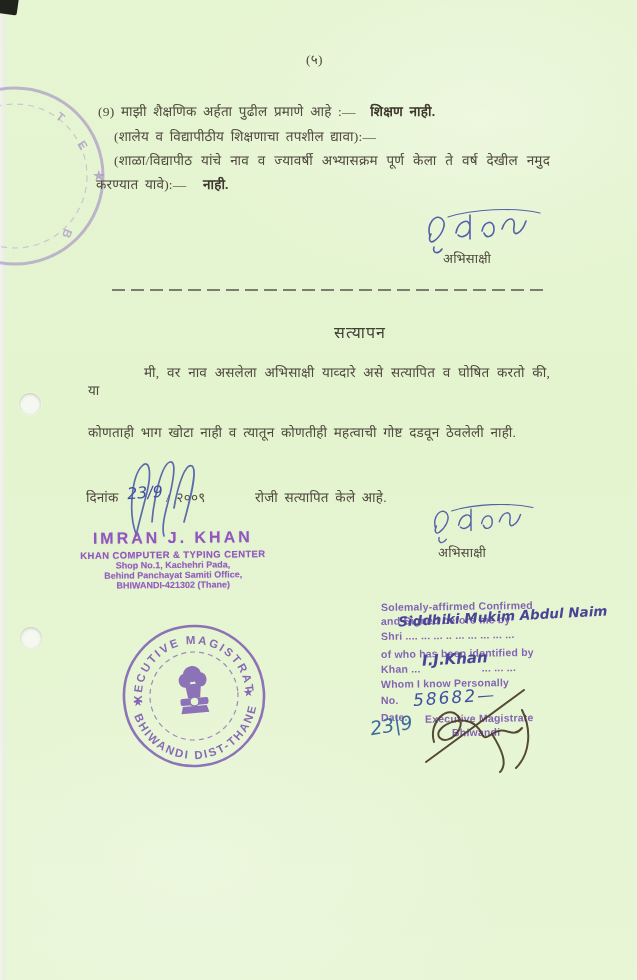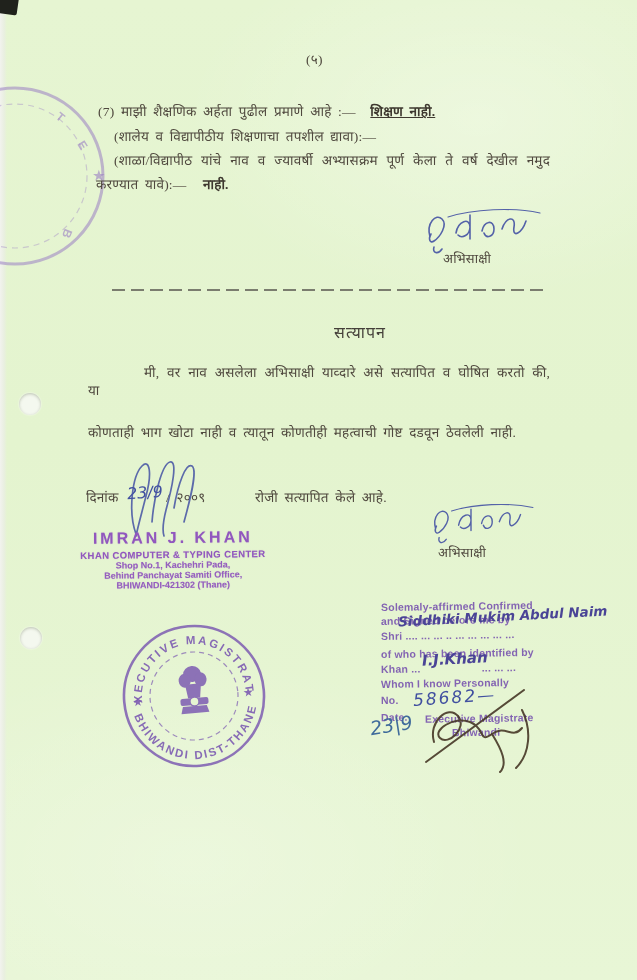--- a/index.html
+++ b/index.html
@@ -56,22 +56,22 @@
     </g>
     <g fill="#9b7fc4" opacity="0.6" font-family="Liberation Sans,sans-serif" font-size="12" font-weight="bold">
       <text x="130" y="30" transform="rotate(38 130 30)">T</text>
       <text x="152" y="56" transform="rotate(58 152 56)">E</text>
       <text x="140" y="140" transform="rotate(112 140 140)">B</text>
       <text x="168" y="92" font-size="13">★</text>
     </g>
   </svg>
 
   <div class="t" style="left:98px;top:102px;">
-    <span>(7) माझी शैक्षणिक अर्हता पुढील प्रमाणे आहे :—</span>
-    <span class="bold" style="margin-left:8px;text-decoration:underline;">शिक्षण नाही.</span>
+    <span>(9) माझी शैक्षणिक अर्हता पुढील प्रमाणे आहे :—</span>
+    <span class="bold" style="margin-left:8px;">शिक्षण नाही.</span>
   </div>
   <div class="t just" style="left:114px;top:151px;width:436px;">(शाळा/विद्यापीठ यांचे नाव व ज्यावर्षी अभ्यासक्रम पूर्ण केला ते वर्ष देखील नमुद</div>
   <div class="t" style="left:114px;top:127px;">(शालेय व विद्यापीठीय शिक्षणाचा तपशील द्यावा):—</div>
   <div class="t" style="left:96px;top:175px;">
     <span>करण्यात यावे):—</span>
     <span class="bold" style="margin-left:10px;">नाही.</span>
   </div>
 
   <svg style="left:418px;top:203px;" width="130" height="55" viewBox="0 0 130 55">
     <g stroke="#4553a4" stroke-width="1.6" fill="none" stroke-linecap="round" opacity="0.9">

